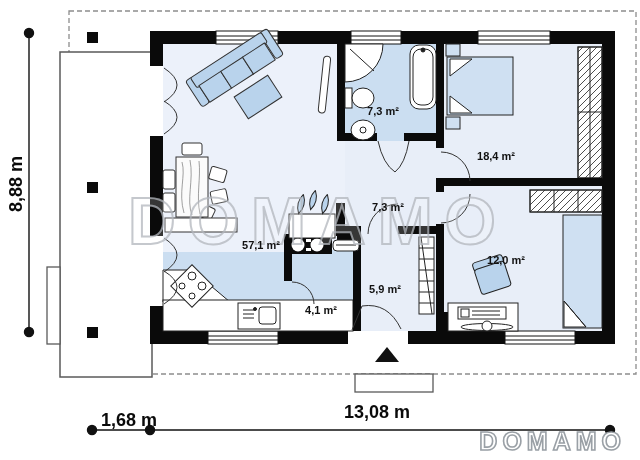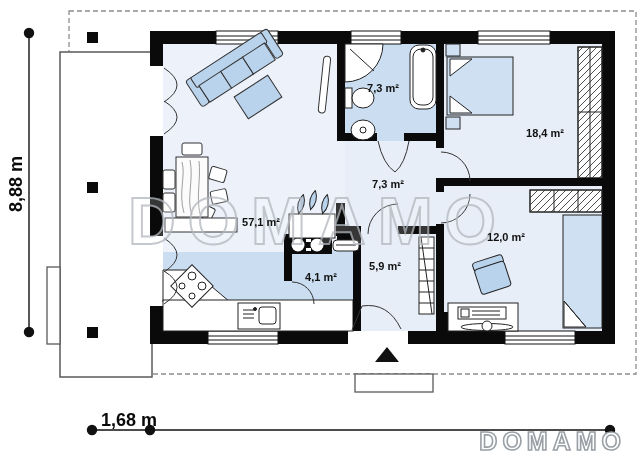--- a/index.html
+++ b/index.html
@@ -1,20 +1,20 @@
 <!DOCTYPE html>
 <html><head>
 <meta charset="utf-8">
 <style>
   html,body{margin:0;padding:0;background:#fff;}
   #page{position:relative;width:640px;height:460px;background:#ffffff;overflow:hidden;
         font-family:"Liberation Sans",sans-serif;}
   #plan-svg{position:absolute;left:0;top:0;}
   .room-label{position:absolute;transform:translate(-50%,-50%);
-      font:bold 11px "Liberation Sans",sans-serif;color:#111;white-space:nowrap;z-index:30;}
+      font:bold 11px "Liberation Sans",sans-serif;color:#111;white-space:nowrap;z-index:30;margin-top:23px;}
   .dim-label{position:absolute;transform:translate(-50%,-50%);
       font:bold 18px "Liberation Sans",sans-serif;color:#0a0a0a;white-space:nowrap;z-index:30;}
   .dim-label.vertical{transform:translate(-50%,-50%) rotate(-90deg);}
   .watermark{position:absolute;left:128px;top:188px;z-index:20;
       font:bold 66px "Liberation Sans",sans-serif;letter-spacing:12px;line-height:1;
       color:rgba(255,255,255,0.18);-webkit-text-stroke:2px rgba(178,181,188,0.75);
       pointer-events:none;}
   .brand-logo{position:absolute;right:14px;top:429px;z-index:30;
       font:bold 25px "Liberation Sans",sans-serif;letter-spacing:5px;line-height:1;
       color:#ffffff;-webkit-text-stroke:1.6px #9aa0a6;}
@@ -251,23 +251,24 @@
         <circle cx="150" cy="430" r="4.5"></circle>
         <circle cx="610" cy="430" r="4.5"></circle>
   </g>
 </svg>
 
 <div class="watermark">DOMAMO</div>
 
 <div class="room-label" style="left:261px;top:222px">57,1 m²</div>
 <div class="room-label" style="left:383px;top:88px">7,3 m²</div>
 <div class="room-label" style="left:388px;top:184px">7,3 m²</div>
-<div class="room-label" style="left:545px;top:133px">18,4 m²</div>
+<div class="room-label" style="left:496px;top:133px">18,4 m²</div>
 <div class="room-label" style="left:506px;top:237px">12,0 m²</div>
-<div class="room-label" style="left:321px;top:277px">4,1 m²</div>
+<div class="room-label" style="left:321px;top:287px">4,1 m²</div>
 <div class="room-label" style="left:385px;top:266px">5,9 m²</div>
 
 <div class="dim-label vertical" style="left:16px;top:184px">8,88 m</div>
 <div class="dim-label" style="left:129px;top:420px">1,68 m</div>
+<div class="dim-label" style="left:377px;top:412px">13,08 m</div>
 
 <div class="brand-logo">DOMAMO</div>
 
 </div>
 
 </body></html>

